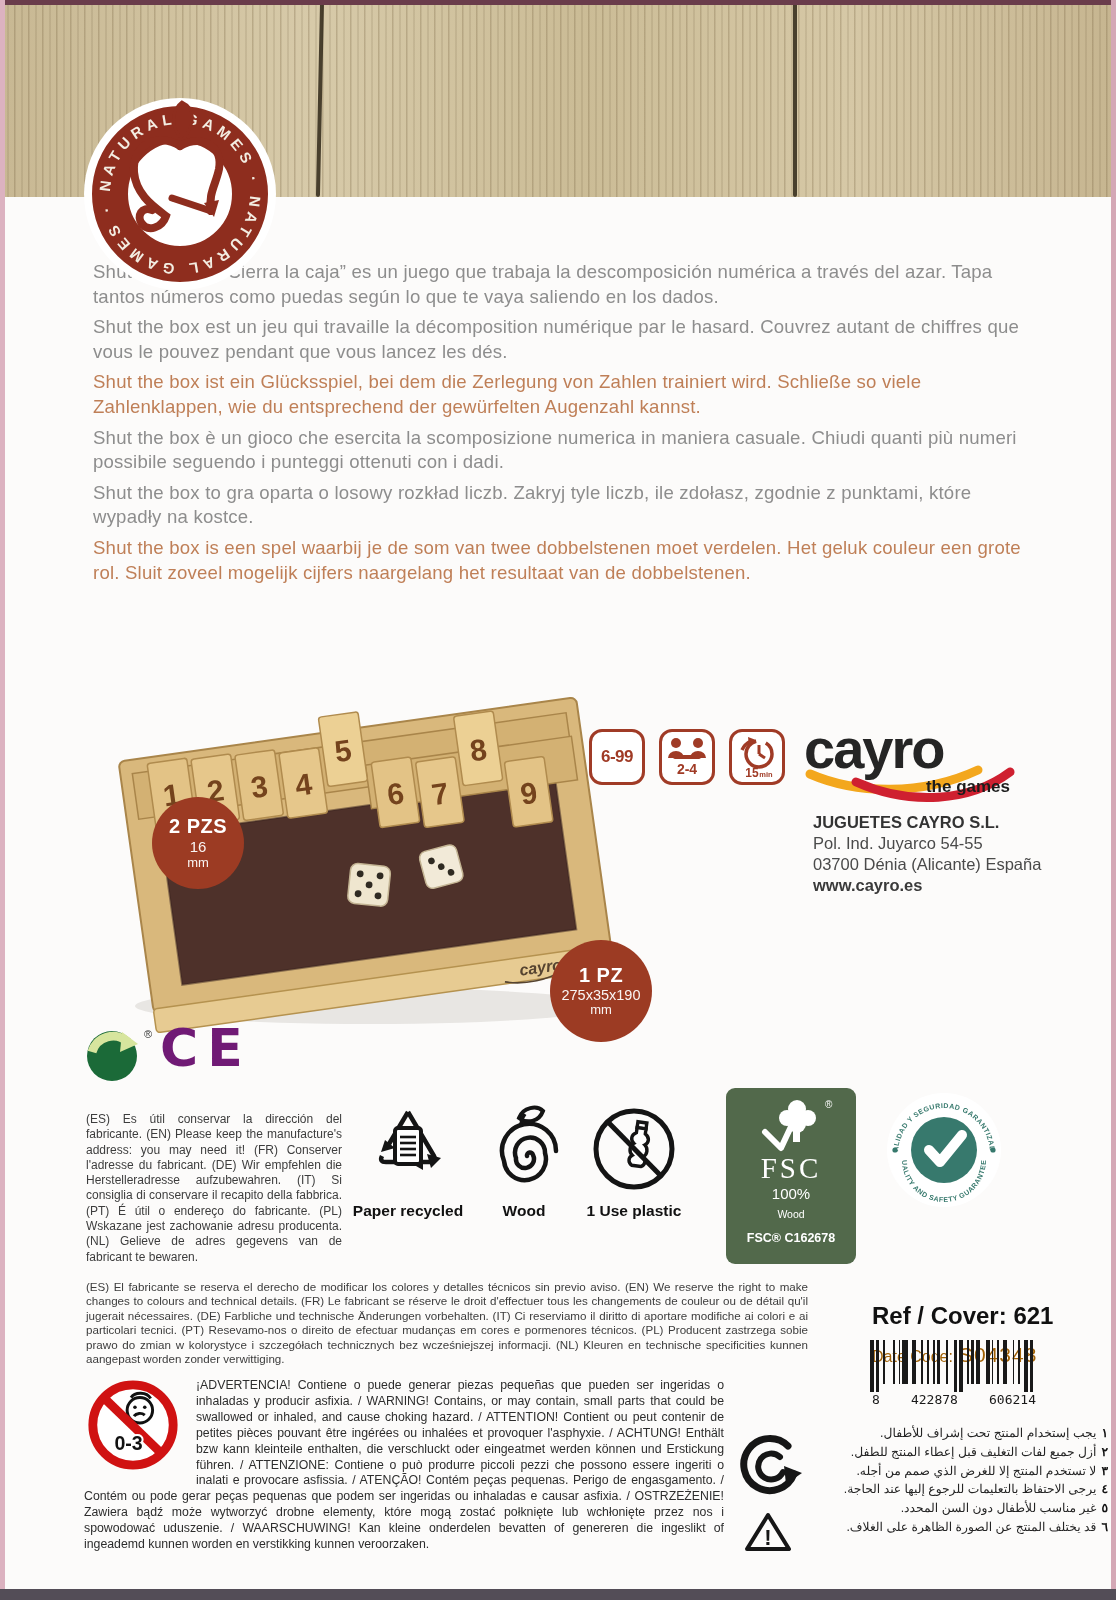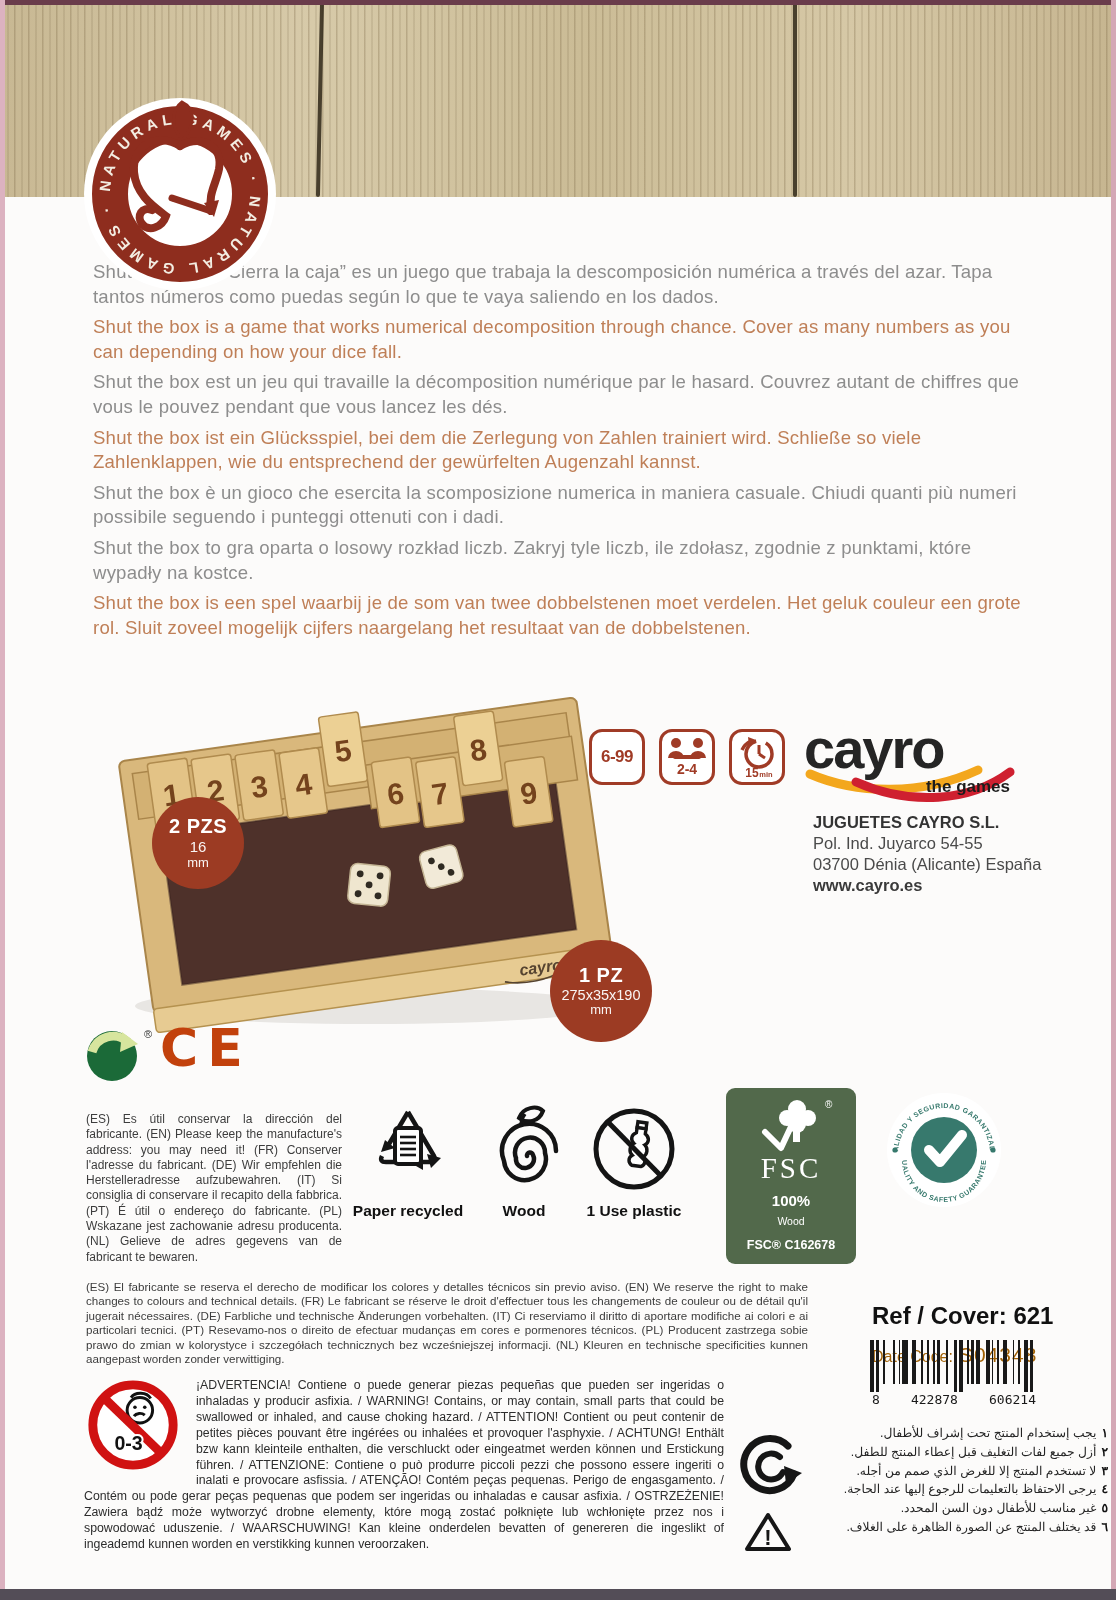--- a/index.html
+++ b/index.html
@@ -46,33 +46,33 @@
   .spec .age{font-size:17px;font-weight:bold;letter-spacing:-0.5px}
 
   .brand-logo{position:absolute;left:798px;top:710px;z-index:6}
   .address{position:absolute;left:813px;top:812px;z-index:6;font-size:16.5px;line-height:21px;color:#4a4a4a}
   .address .co{font-weight:bold;color:#333}
   .address .web{font-weight:bold;color:#3a3a3a}
 
   
   .greendot{position:absolute;left:84px;top:1024px;z-index:6}
   .ce-mark{position:absolute;left:160px;top:1018px;font-size:52px;font-weight:600;letter-spacing:9px;
-           color:#c2410c;z-index:6;font-family:"DejaVu Sans","Liberation Sans",sans-serif}
+           color:#701a75;z-index:6;font-family:"DejaVu Sans","Liberation Sans",sans-serif}
   .keep-address{position:absolute;left:86px;top:1100px;width:256px;font-size:12px;line-height:15.3px;
                 color:#3d3d3d;text-align:justify;z-index:6}
   .eco-item{position:absolute;z-index:6;text-align:center}
   .eco-item .lbl{font-size:15.5px;font-weight:bold;color:#111;margin-top:2px}
   .eco-paper{left:346px;top:1104px;width:124px}
   .eco-wood{left:478px;top:1104px;width:92px}
   .eco-plastic{left:574px;top:1104px;width:120px}
 
   .fsc{position:absolute;left:726px;top:1088px;width:130px;height:176px;background:#52694b;border-radius:9px;
        color:#fff;text-align:center;z-index:6;display:flex;flex-direction:column;align-items:center;box-sizing:border-box;padding-top:8px}
   .fsc .fsc-name{font-family:"Liberation Serif",serif;font-size:29px;letter-spacing:3px;margin-top:-2px}
-  .fsc .fsc-pct{font-size:15px;font-weight:bold;margin-top:7px}
+  .fsc .fsc-pct{font-size:15px;font-weight:normal;margin-top:0}
   .fsc .fsc-mat{font-size:10.5px;margin-top:6px}
   .fsc .fsc-code{font-size:12.5px;font-weight:bold;margin-top:11px}
 
   .seal{position:absolute;left:884px;top:1090px;z-index:6}
 
   
   .datecode{position:absolute;left:872px;top:1343px;z-index:6;color:#a16207;font-size:16px}
   .datecode .dc-val{font-size:21px;letter-spacing:1px;margin-left:6px}
   .refitem{position:absolute;left:872px;top:1302px;z-index:6;color:#111;font-size:24px;font-weight:bold}
   .barcode{position:absolute;left:870px;top:1340px;width:168px;z-index:6}
@@ -120,21 +120,20 @@
       <path d="M118,70 C96,56 70,68 72,96 C74,120 94,132 104,140 C100,152 86,156 80,148"></path>
       <path d="M80,148 C74,140 80,130 90,134"></path>
       <path d="M118,70 C140,58 161,70 157,93 C154,108 146,118 149,135"></path>
       <path d="M149,135 L110,122" stroke-width="7"></path>
     </g>
     <polygon points="142,127 152,141 157,124" fill="#8e2d1e"></polygon>
   </svg>
 
   <div class="descs">
     <p class="desc gray">Shut the box o “Cierra la caja” es un juego que trabaja la descomposición numérica a través del azar. Tapa tantos números como puedas según lo que te vaya saliendo en los dados.</p>
-    <p class="desc rust">Shut the box is a game that works numerical decomposition through chance. Cover as many numbers as you can depending on how your dice fall.</p>
     <p class="desc gray">Shut the box est un jeu qui travaille la décomposition numérique par le hasard. Couvrez autant de chiffres que vous le pouvez pendant que vous lancez les dés.</p>
     <p class="desc rust">Shut the box ist ein Glücksspiel, bei dem die Zerlegung von Zahlen trainiert wird. Schließe so viele Zahlenklappen, wie du entsprechend der gewürfelten Augenzahl kannst.</p>
     <p class="desc gray">Shut the box è un gioco che esercita la scomposizione numerica in maniera casuale. Chiudi quanti più numeri possibile seguendo i punteggi ottenuti con i dadi.</p>
     <p class="desc gray">Shut the box to gra oparta o losowy rozkład liczb. Zakryj tyle liczb, ile zdołasz, zgodnie z punktami, które wypadły na kostce.</p>
     <p class="desc rust">Shut the box is een spel waarbij je de som van twee dobbelstenen moet verdelen. Het geluk couleur een grote rol. Sluit zoveel mogelijk cijfers naargelang het resultaat van de dobbelstenen.</p>
   </div>
 
   <svg class="board-svg" width="520" height="360" viewBox="0 0 520 360">
     <ellipse cx="258" cy="316" rx="235" ry="18" fill="rgba(60,45,25,0.10)"></ellipse>
     <g transform="rotate(-8 255 180)">

